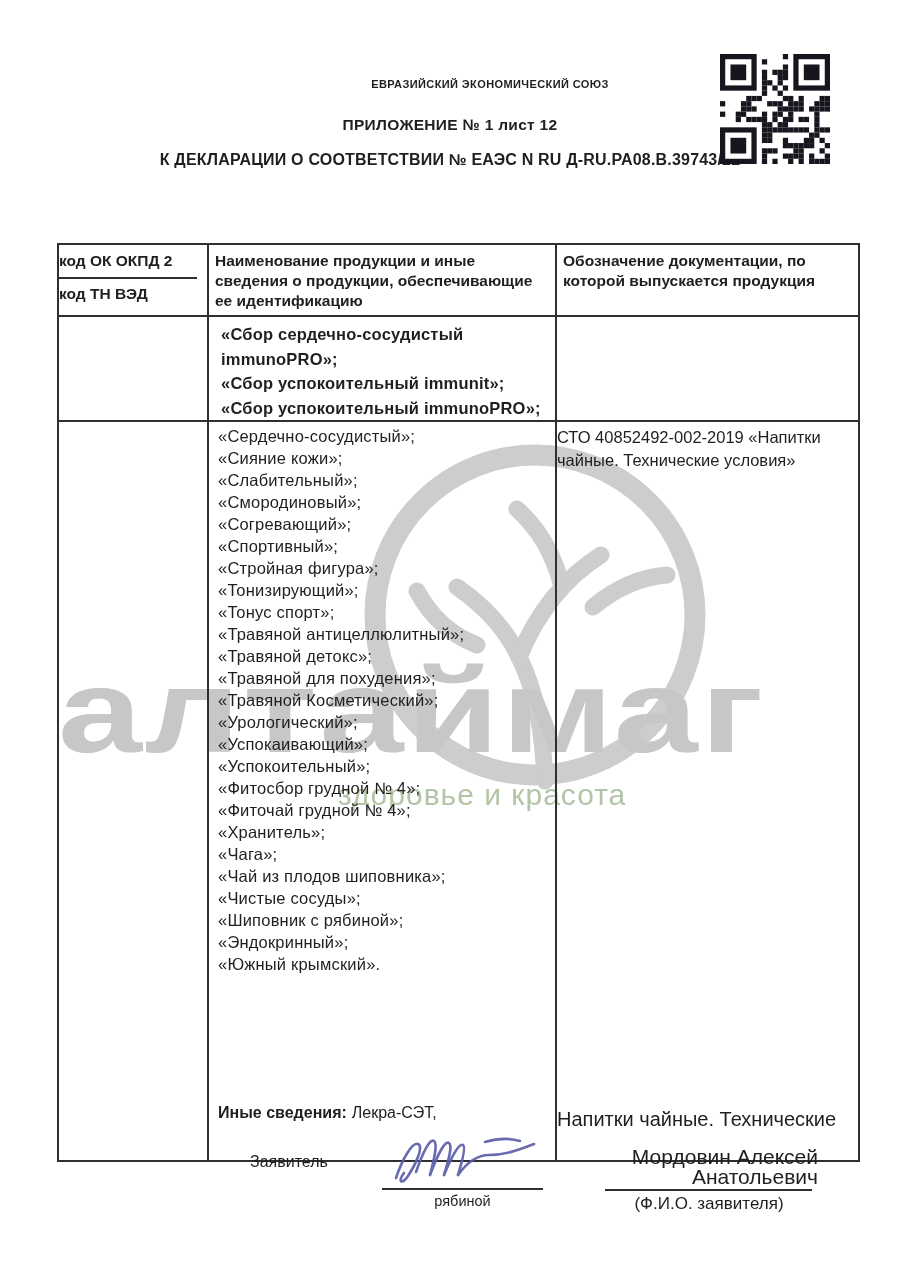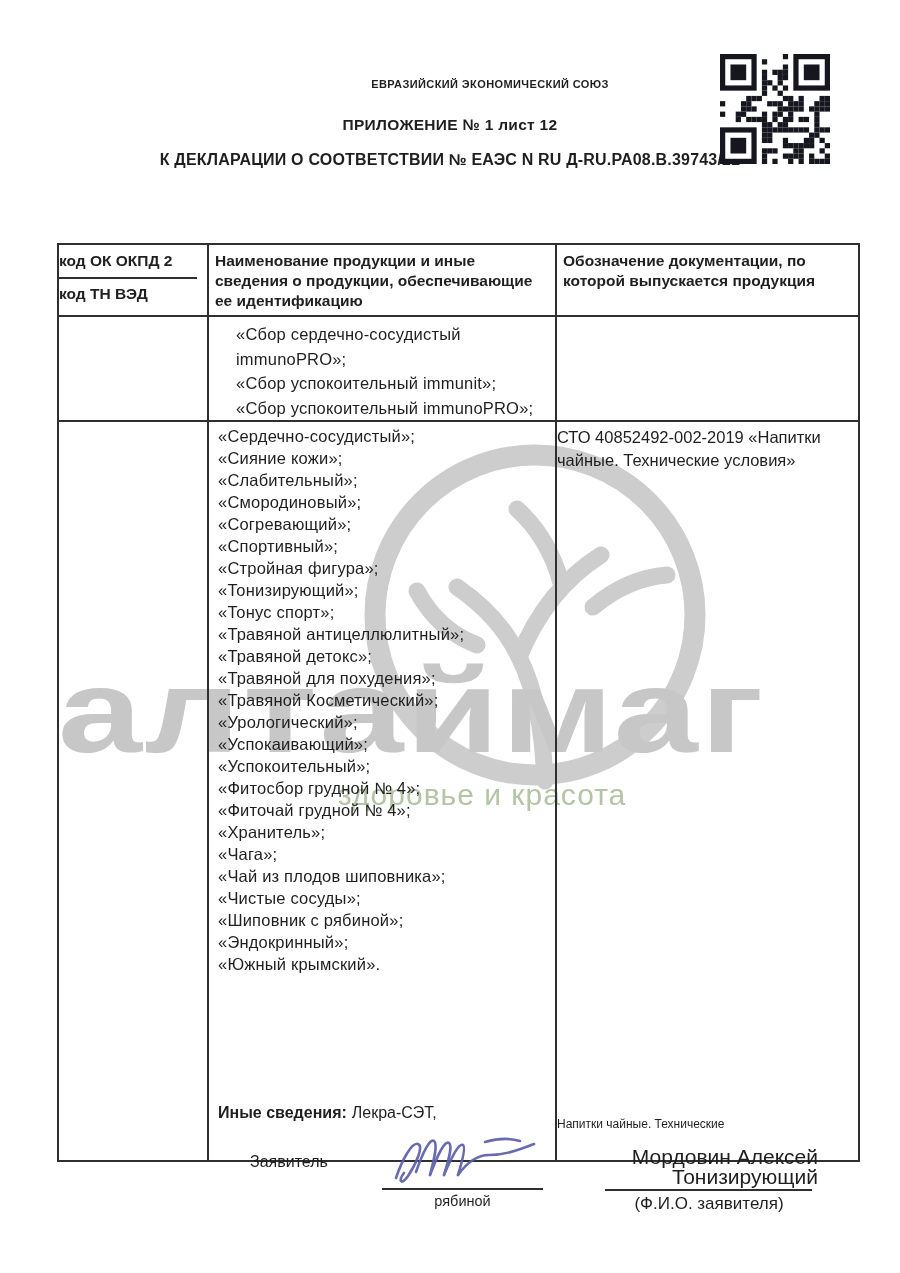--- a/index.html
+++ b/index.html
@@ -39,30 +39,30 @@
   table.doc th,table.doc td{
     border:2px solid var(--border);padding:0;vertical-align:top;background:transparent;
   }
   th{font-weight:bold;font-size:15.5px;line-height:20px;text-align:left;}
   .th-pad{padding:6px 6px 4px 6px;}
   .th-code{display:flex;flex-direction:column;height:63px;padding-top:6px;box-sizing:border-box;}
   .th-code .sep{border-top:2px solid var(--border);width:93%;margin:6px 0 5px 0;}
   tr.hrow{height:67px;}
   tr.row1{height:98px;}
   tr.row2{height:740px;}
-  .r1-cell{padding:5px 6px 0 27px;font-size:16.5px;line-height:24.5px;letter-spacing:0.2px;}
+  .r1-cell{padding:5px 6px 0 12px;font-size:16.5px;line-height:24.5px;letter-spacing:0.2px;font-weight:bold;}
   .tall{height:716px;display:flex;flex-direction:column;box-sizing:border-box;}
   .tall.c2{padding:3px 6px 16px 9px;}
   .tall.c3{padding:4px 6px 7px 0;}
   .plist{font-size:16.5px;line-height:22px;letter-spacing:0.2px;}
   .other{margin-top:auto;font-size:16px;}
   .other .lbl{font-weight:bold;}
   .other .val{margin-left:5px;}
   .c3-top{font-size:16.5px;line-height:23px;}
-  .c3-bottom{margin-top:auto;font-size:12px;}
+  .c3-bottom{margin-top:auto;font-size:20px;}
   
   .applicant{position:absolute;left:250px;top:1153px;font-size:16px;}
   .sig-svg{position:absolute;left:388px;top:1130px;width:156px;height:60px;}
   .sig-line{position:absolute;left:382px;top:1188px;width:161px;height:2px;background:var(--border);}
   .sig-cap{position:absolute;left:382px;top:1193px;width:161px;text-align:center;font-size:14.5px;}
   .name-block{position:absolute;left:600px;top:1147px;width:218px;text-align:right;font-size:21px;line-height:20px;}
   .name-line{position:absolute;left:605px;top:1189px;width:207px;height:2px;background:var(--border);}
   .name-cap{position:absolute;left:600px;top:1194px;width:218px;text-align:center;font-size:17px;}
 </style>
 </head>
@@ -315,18 +315,18 @@
       <path d="M56,45 C64,26 71,13 75,15 C78,17 74,32 70,45"></path>
       <path d="M70,45 C80,31 91,25 101,25 C116,25 128,21 146,14"></path>
       <path d="M97,12 C111,8 122,8 132,11"></path>
     </g>
   </svg>
   <div class="sig-line"></div>
   <div class="sig-cap">рябиной</div>
 
   <div class="name-block">
     <div>Мордовин Алексей</div>
-    <div>Тонизирующий</div>
+    <div>Анатольевич</div>
   </div>
   <div class="name-line"></div>
   <div class="name-cap">(Ф.И.О. заявителя)</div>
 
 </div>
 
 </body></html>

